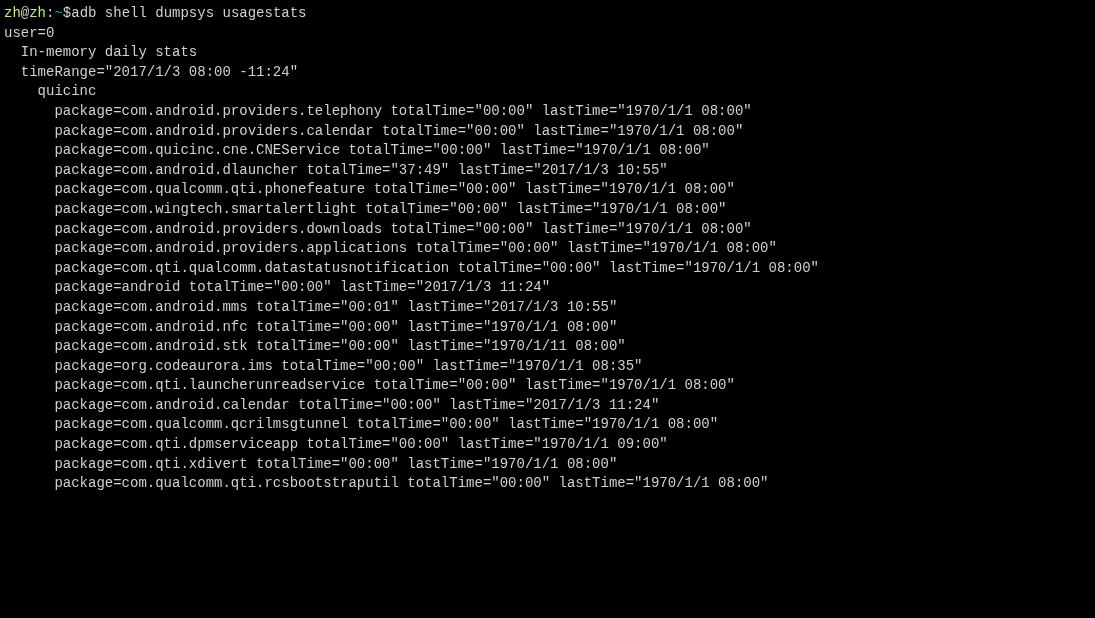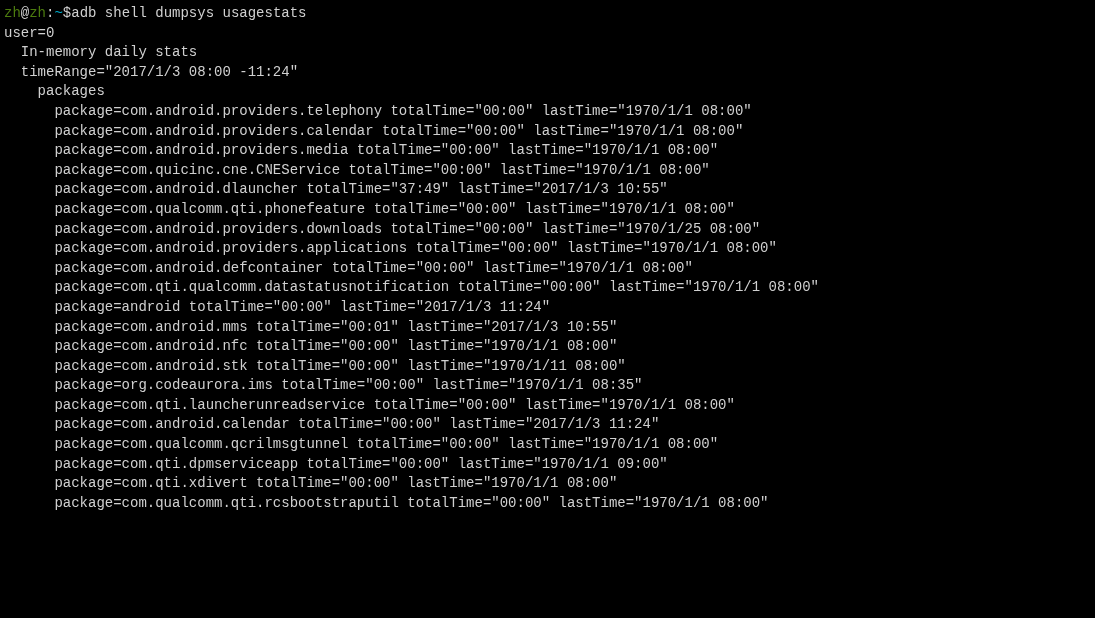--- a/index.html
+++ b/index.html
@@ -7,47 +7,46 @@
       background: #000;
       color: #d0d0d0;
       font-family: "Courier New", monospace;
       font-size: 14px;
       line-height: 1.4;
       padding: 4px;
       width: 1095px;
       overflow: hidden;
       white-space: nowrap;
     }
-    .prompt-user { color: #4d7c0f; }
+    .prompt-user { color: #bef264; }
     .prompt-sep  { color: #d0d0d0; }
     .prompt-path { color: #00b0d0; }
     .prompt-dollar { color: #d0d0d0; }
     .line { white-space: pre; }
     .ind1 { padding-left: 2ch; }
     .ind2 { padding-left: 4ch; }
     .ind3 { padding-left: 6ch; }
   </style>
 </head>
 <body>
 
 <div class="line"><span class="prompt-user">zh</span><span class="prompt-sep">@</span><span class="prompt-user">zh</span><span class="prompt-sep">:</span><span class="prompt-path">~</span><span class="prompt-dollar">$</span><span>adb shell dumpsys usagestats</span></div>
 <div class="line">user=0</div>
 <div class="line ind1">In-memory daily stats</div>
 <div class="line ind1">timeRange="2017/1/3 08:00 -11:24"</div>
-<div class="line ind2">packages</div>
+<div class="line ind2">quicinc</div>
 <div id="package-list">
     <div class="line ind3">package=com.android.providers.telephony totalTime="00:00" lastTime="1970/1/1 08:00"</div>
     <div class="line ind3">package=com.android.providers.calendar totalTime="00:00" lastTime="1970/1/1 08:00"</div>
-    <div class="line ind3">package=com.android.providers.media totalTime="00:00" lastTime="1970/1/1 08:00"</div>
     <div class="line ind3">package=com.quicinc.cne.CNEService totalTime="00:00" lastTime="1970/1/1 08:00"</div>
     <div class="line ind3">package=com.android.dlauncher totalTime="37:49" lastTime="2017/1/3 10:55"</div>
     <div class="line ind3">package=com.qualcomm.qti.phonefeature totalTime="00:00" lastTime="1970/1/1 08:00"</div>
-    <div class="line ind3">package=com.android.providers.downloads totalTime="00:00" lastTime="1970/1/25 08:00"</div>
+    <div class="line ind3">package=com.wingtech.smartalertlight totalTime="00:00" lastTime="1970/1/1 08:00"</div>
+    <div class="line ind3">package=com.android.providers.downloads totalTime="00:00" lastTime="1970/1/1 08:00"</div>
     <div class="line ind3">package=com.android.providers.applications totalTime="00:00" lastTime="1970/1/1 08:00"</div>
-    <div class="line ind3">package=com.android.defcontainer totalTime="00:00" lastTime="1970/1/1 08:00"</div>
     <div class="line ind3">package=com.qti.qualcomm.datastatusnotification totalTime="00:00" lastTime="1970/1/1 08:00"</div>
     <div class="line ind3">package=android totalTime="00:00" lastTime="2017/1/3 11:24"</div>
     <div class="line ind3">package=com.android.mms totalTime="00:01" lastTime="2017/1/3 10:55"</div>
     <div class="line ind3">package=com.android.nfc totalTime="00:00" lastTime="1970/1/1 08:00"</div>
     <div class="line ind3">package=com.android.stk totalTime="00:00" lastTime="1970/1/11 08:00"</div>
     <div class="line ind3">package=org.codeaurora.ims totalTime="00:00" lastTime="1970/1/1 08:35"</div>
     <div class="line ind3">package=com.qti.launcherunreadservice totalTime="00:00" lastTime="1970/1/1 08:00"</div>
     <div class="line ind3">package=com.android.calendar totalTime="00:00" lastTime="2017/1/3 11:24"</div>
     <div class="line ind3">package=com.qualcomm.qcrilmsgtunnel totalTime="00:00" lastTime="1970/1/1 08:00"</div>
     <div class="line ind3">package=com.qti.dpmserviceapp totalTime="00:00" lastTime="1970/1/1 09:00"</div>

